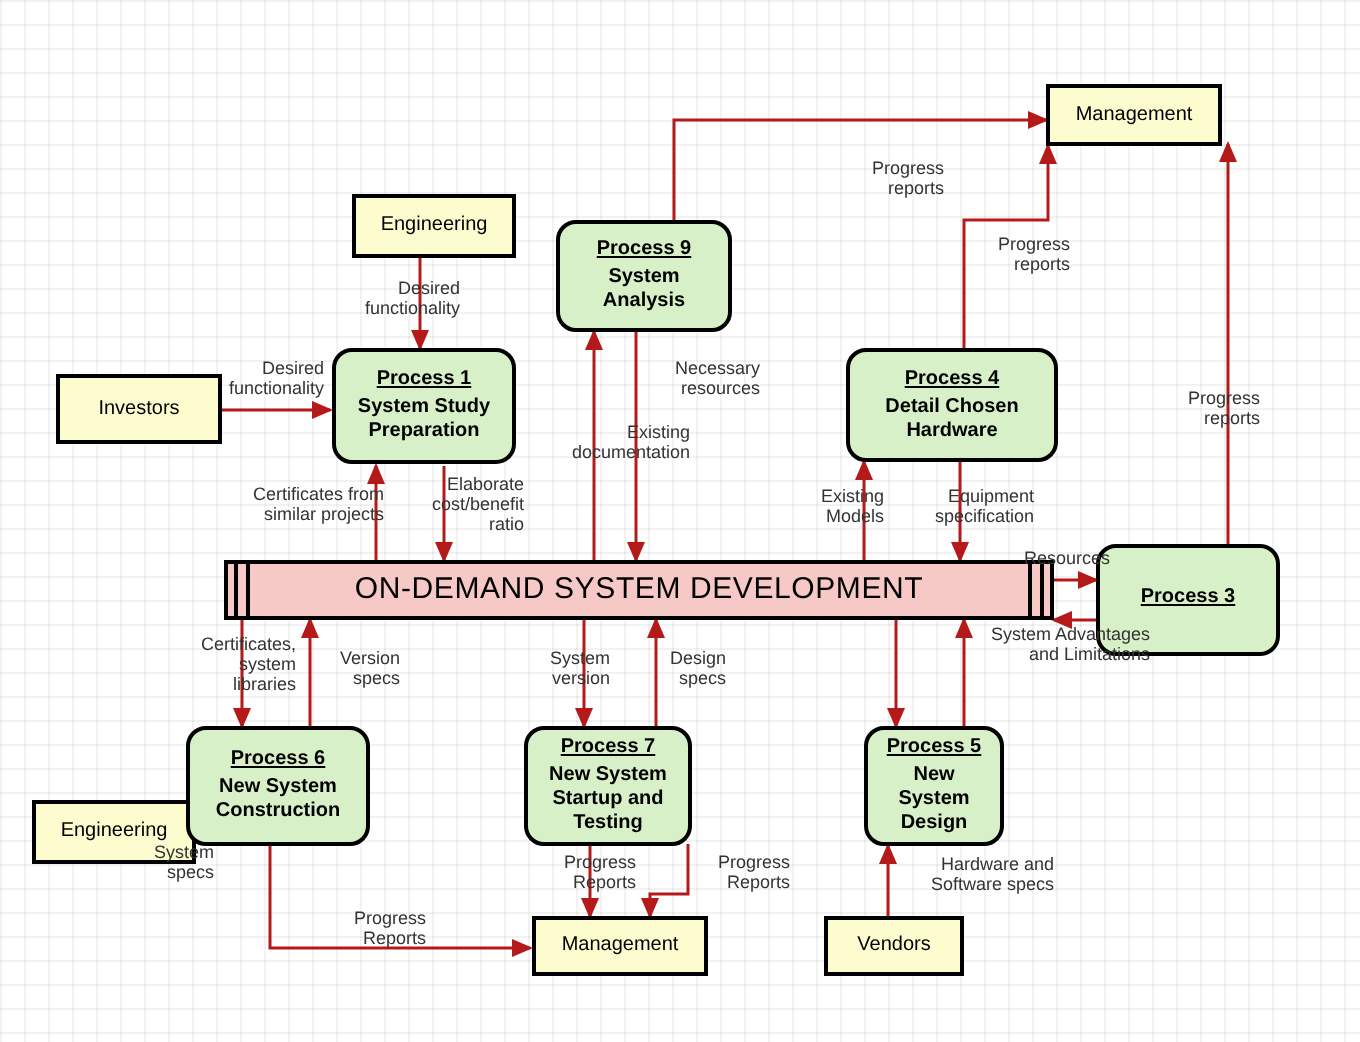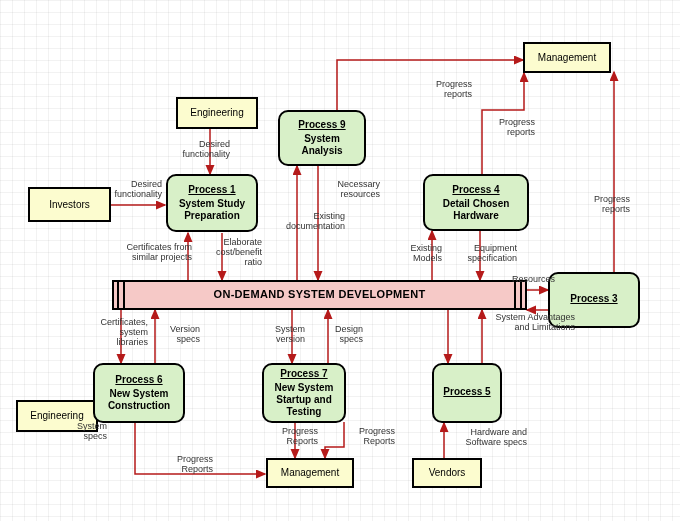--- a/index.html
+++ b/index.html
@@ -5,21 +5,21 @@
 html,body{margin:0;padding:0;font-family:Arial,Helvetica,sans-serif;font-size:10px;background:#fff}
 .canvas{position:relative;width:680px;height:521px;background:
  linear-gradient(to right,rgba(0,0,0,.05) 1px,transparent 1px),
  linear-gradient(to bottom,rgba(0,0,0,.05) 1px,transparent 1px);
  background-size:12px 12px}
 .box{position:absolute;border:2px solid #000;display:flex;flex-direction:column;align-items:center;justify-content:center;text-align:center;padding:4px 6px;line-height:1.2;box-sizing:border-box}
 .yellow{background:#fcfccf}
 .green{background:#d8f0c8;border-radius:10px}
 .title{text-decoration:underline;font-weight:bold;margin-bottom:2px}
 .body{font-weight:bold}
-.central{background:#f6c9c7;font-weight:bold;font-size:11px;letter-spacing:.3px;border:2px solid #000}
+.central{background:#f6c9c7;font-weight:normal;font-size:15px;letter-spacing:.3px;border:2px solid #000}
 .central .innerbar{position:absolute;top:0;bottom:0;width:4px;background:#f6c9c7;border-left:2px solid #000;border-right:2px solid #000}
 .lbl{position:absolute;font-size:9px;color:#333;line-height:1.1;text-align:right}
 svg.arrows{position:absolute;left:0;top:0;width:680px;height:521px;pointer-events:none}
 </style>
 </head>
 <body>
 
 <div class="canvas">
 
 <svg class="arrows">
@@ -85,20 +85,21 @@
     </div>
 <div class="box green" style="left:548px;top:272px;width:92px;height:56px">
       <span class="title">Process 3</span>
     </div>
 <div class="box green" style="left:423px;top:174px;width:106px;height:57px">
       <span class="title">Process 4</span>
       <span class="body">Detail Chosen Hardware</span>
     </div>
 <div class="box green" style="left:432px;top:363px;width:70px;height:60px">
       <span class="title">Process 5</span>
+      <span class="body">New System Design</span>
     </div>
 <div class="box green" style="left:93px;top:363px;width:92px;height:60px">
       <span class="title">Process 6</span>
       <span class="body">New System Construction</span>
     </div>
 <div class="box green" style="left:262px;top:363px;width:84px;height:60px">
       <span class="title">Process 7</span>
       <span class="body">New System Startup and Testing</span>
     </div>
 

